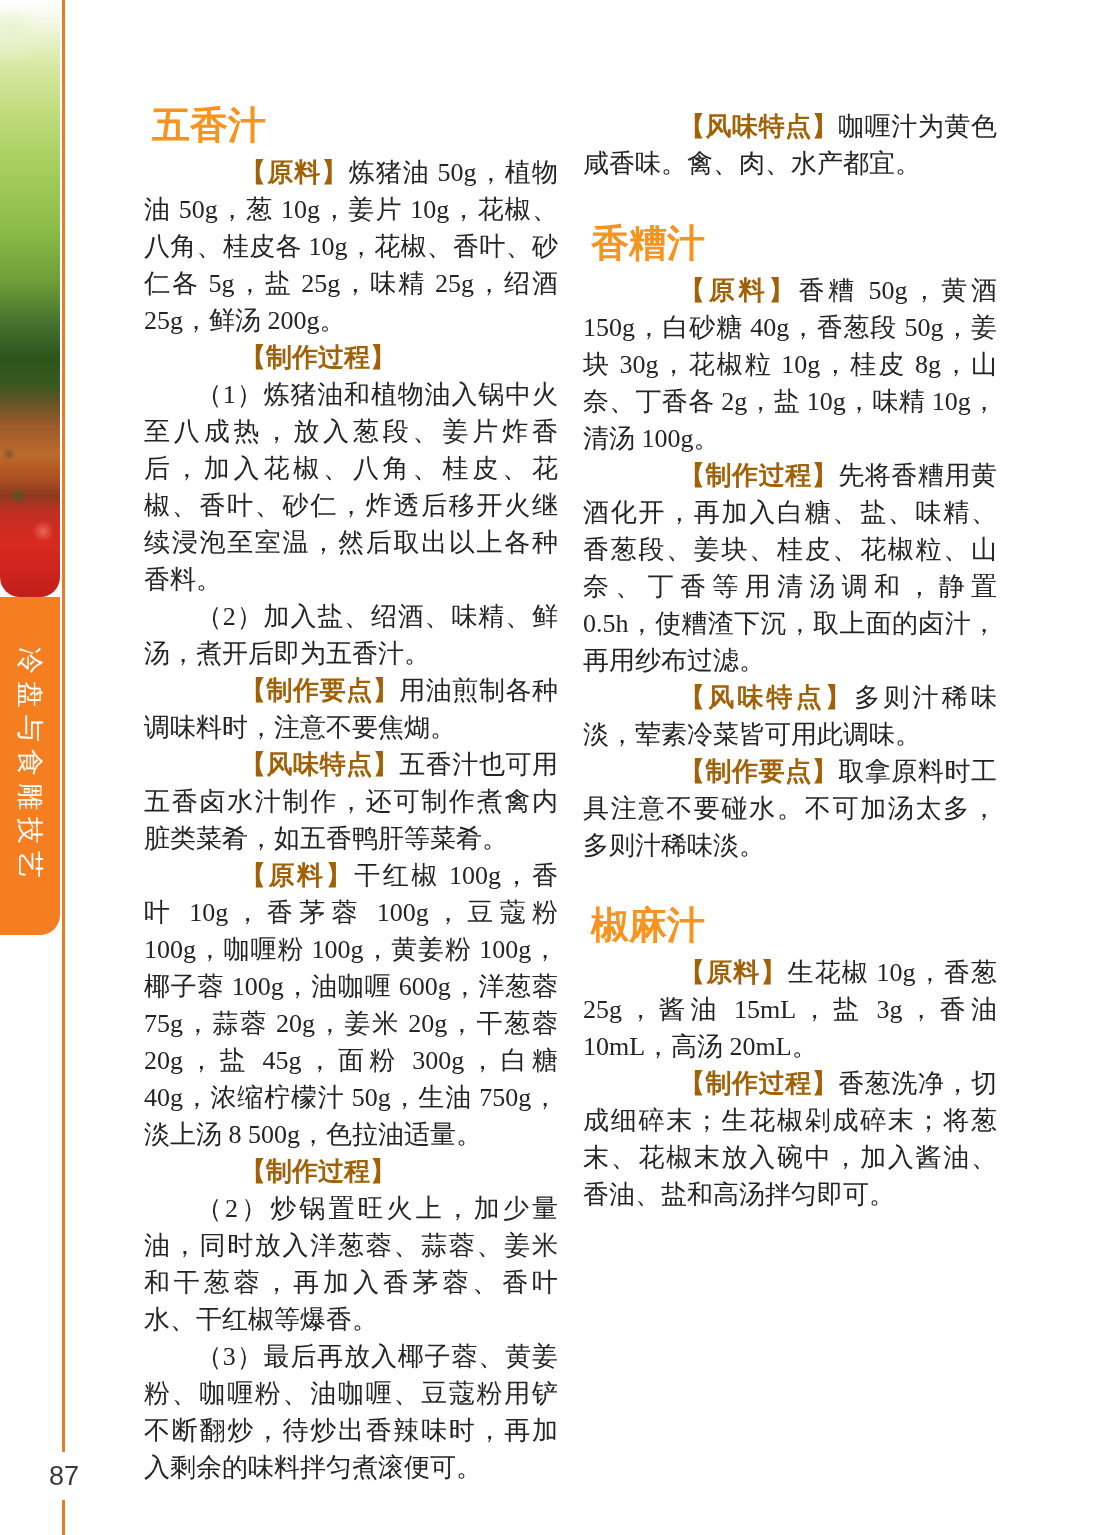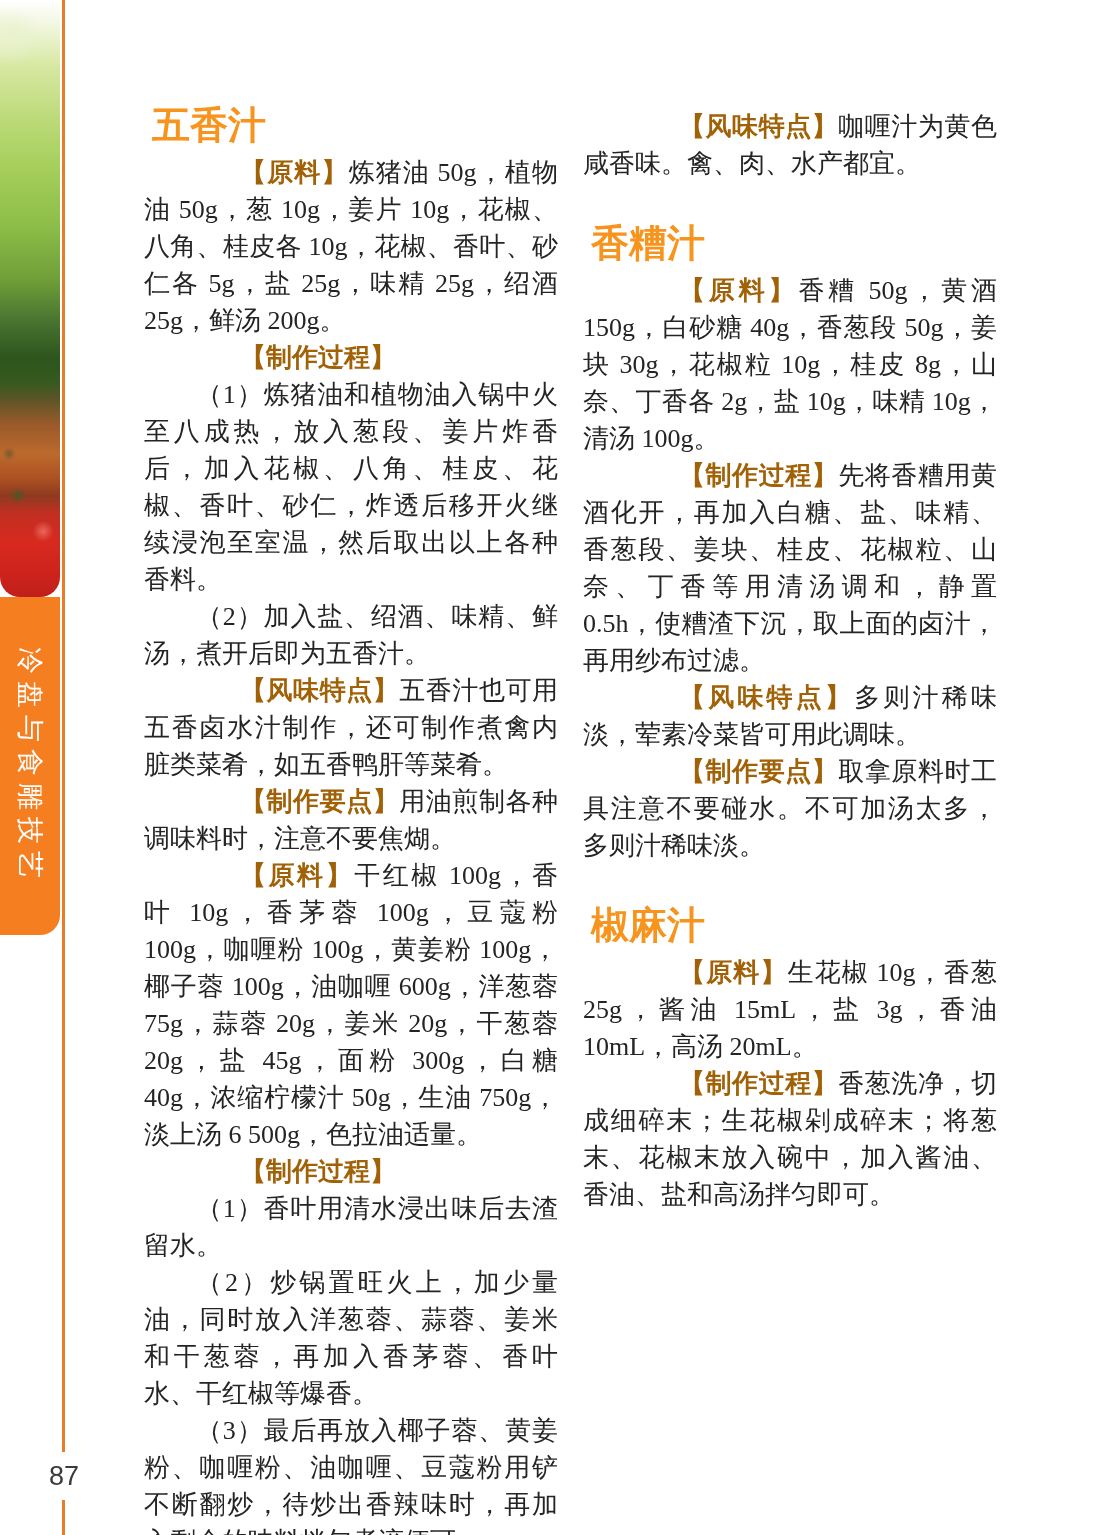--- a/index.html
+++ b/index.html
@@ -108,26 +108,25 @@
   </div>
   <div class="divider-line"></div>
   <div class="page-number">87</div>
 
   <div class="col col-left">
     <h2 class="sauce-heading">五香汁</h2>
     <p class="para"><span class="lbl">【原料】</span><span>炼猪油 50g，植物油 50g，葱 10g，姜片 10g，花椒、八角、桂皮各 10g，花椒、香叶、砂仁各 5g，盐 25g，味精 25g，绍酒 25g，鲜汤 200g。</span></p>
     <p class="para"><span class="lbl">【制作过程】</span></p>
     <p class="para"><span>（1）炼猪油和植物油入锅中火至八成热，放入葱段、姜片炸香后，加入花椒、八角、桂皮、花椒、香叶、砂仁，炸透后移开火继续浸泡至室温，然后取出以上各种香料。</span></p>
     <p class="para"><span>（2）加入盐、绍酒、味精、鲜汤，煮开后即为五香汁。</span></p>
+    <p class="para"><span class="lbl">【制作要点】</span><span>用油煎制各种调味料时，注意不要焦煳。</span></p>
     <p class="para"><span class="lbl">【风味特点】</span><span>五香汁也可用五香卤水汁制作，还可制作煮禽内脏类菜肴，如五香鸭肝等菜肴。</span></p>
-    <p class="para"><span class="lbl">【制作要点】</span><span>用油煎制各种调味料时，注意不要焦煳。</span></p>
 
-    <p class="para"><span class="lbl">【原料】</span><span>干红椒 100g，香叶 10g，香茅蓉 100g，豆蔻粉 100g，咖喱粉 100g，黄姜粉 100g，椰子蓉 100g，油咖喱 600g，洋葱蓉 75g，蒜蓉 20g，姜米 20g，干葱蓉 20g，盐 45g，面粉 300g，白糖 40g，浓缩柠檬汁 50g，生油 750g，淡上汤 6 500g，色拉油适量。</span></p>
+    <p class="para"><span class="lbl">【原料】</span><span>干红椒 100g，香叶 10g，香茅蓉 100g，豆蔻粉 100g，咖喱粉 100g，黄姜粉 100g，椰子蓉 100g，油咖喱 600g，洋葱蓉 75g，蒜蓉 20g，姜米 20g，干葱蓉 20g，盐 45g，面粉 300g，白糖 40g，浓缩柠檬汁 50g，生油 750g，淡上汤 8 500g，色拉油适量。</span></p>
     <p class="para"><span class="lbl">【制作过程】</span></p>
-    <p class="para"><span>（1）香叶用清水浸出味后去渣留水。</span></p>
     <p class="para"><span>（2）炒锅置旺火上，加少量油，同时放入洋葱蓉、蒜蓉、姜米和干葱蓉，再加入香茅蓉、香叶水、干红椒等爆香。</span></p>
     <p class="para"><span>（3）最后再放入椰子蓉、黄姜粉、咖喱粉、油咖喱、豆蔻粉用铲不断翻炒，待炒出香辣味时，再加入剩余的味料拌匀煮滚便可。</span></p>
   </div>
 
   <div class="col col-right">
     <p class="para"><span class="lbl">【风味特点】</span><span>咖喱汁为黄色咸香味。禽、肉、水产都宜。</span></p>
 
     <h2 class="sauce-heading">香糟汁</h2>
     <p class="para"><span class="lbl">【原料】</span><span>香糟 50g，黄酒 150g，白砂糖 40g，香葱段 50g，姜块 30g，花椒粒 10g，桂皮 8g，山奈、丁香各 2g，盐 10g，味精 10g，清汤 100g。</span></p>
     <p class="para"><span class="lbl">【制作过程】</span><span>先将香糟用黄酒化开，再加入白糖、盐、味精、香葱段、姜块、桂皮、花椒粒、山奈、丁香等用清汤调和，静置 0.5h，使糟渣下沉，取上面的卤汁，再用纱布过滤。</span></p>

